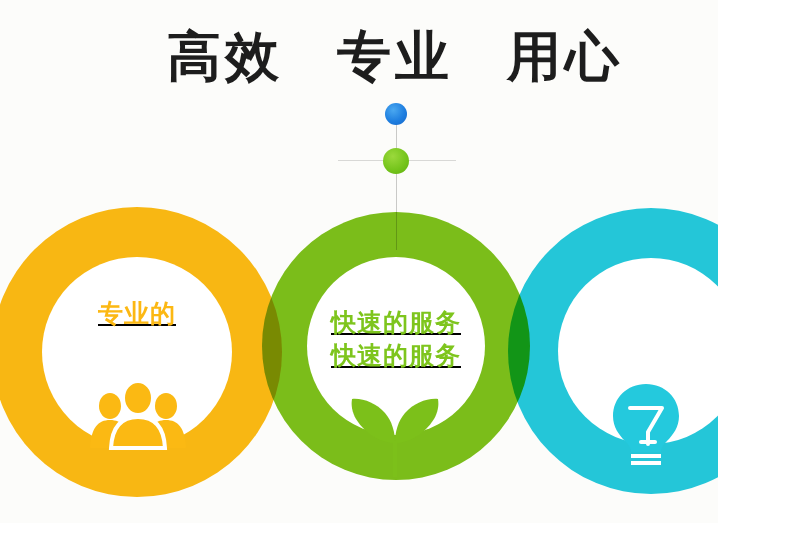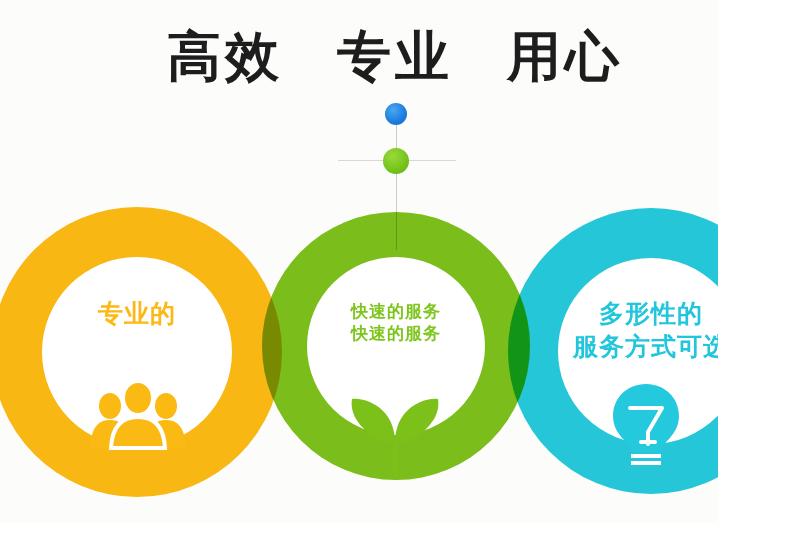--- a/index.html
+++ b/index.html
@@ -93,34 +93,35 @@
   .hole-orange{left:42px;top:257px;width:190px;height:190px;}
   .hole-green{left:307px;top:257px;width:178px;height:178px;}
   .hole-cyan{left:558px;top:258px;width:186px;height:186px;}
 
   
   .panel{
     position:absolute;
     z-index:7;
     text-align:center;
     pointer-events:auto;
+    text-decoration:underline;
   }
   .panel-text{
     font-weight:bold;
     line-height:1.30;
     white-space:nowrap;
     letter-spacing:1px;
   }
   .panel-line{display:block;}
 
   .panel-orange{left:42px;top:298px;width:190px;}
   .panel-orange .panel-text{font-size:25px;color:#fcb813;}
 
   .panel-green{left:300px;top:300px;width:192px;}
-  .panel-green .panel-text{font-size:17px;color:#7ec51d;}
+  .panel-green .panel-text{font-size:25px;color:#7ec51d;margin-top:7px;}
 
   .panel-cyan{left:540px;top:298px;width:222px;}
   .panel-cyan .panel-text{font-size:25px;color:#21c6dc;}
 
   .icon-wrap{
     position:absolute;
     z-index:7;
   }
   .icon-people{left:86px;top:386px;width:104px;height:62px;}
   .icon-sprout{left:330px;top:385px;width:130px;height:92px;}
@@ -159,26 +160,20 @@
     </div>
   </div>
 
   <div class="panel panel-green">
     <div class="panel-text" style="color: rgb(126, 197, 29);">
       <span class="panel-line">快速的服务</span>
       <span class="panel-line">快速的服务</span>
     </div>
   </div>
 
-  <div class="panel panel-cyan">
-    <div class="panel-text" style="color: rgb(33, 198, 220);">
-      <span class="panel-line">多形性的</span>
-      <span class="panel-line">服务方式可选</span>
-    </div>
-  </div>
 
   <div class="icon-wrap icon-people">
     <svg width="104" height="62" viewBox="0 0 104 62">
       <g fill="#fbb913">
         <ellipse cx="24" cy="20" rx="11" ry="13"></ellipse>
         <path d="M24 34 C12 34 5 42 4 62 L44 62 C43 42 36 34 24 34 Z"></path>
         <ellipse cx="80" cy="20" rx="11" ry="13"></ellipse>
         <path d="M80 34 C68 34 61 42 60 62 L100 62 C99 42 92 34 80 34 Z"></path>
       </g>
       <g fill="#ffffff">

